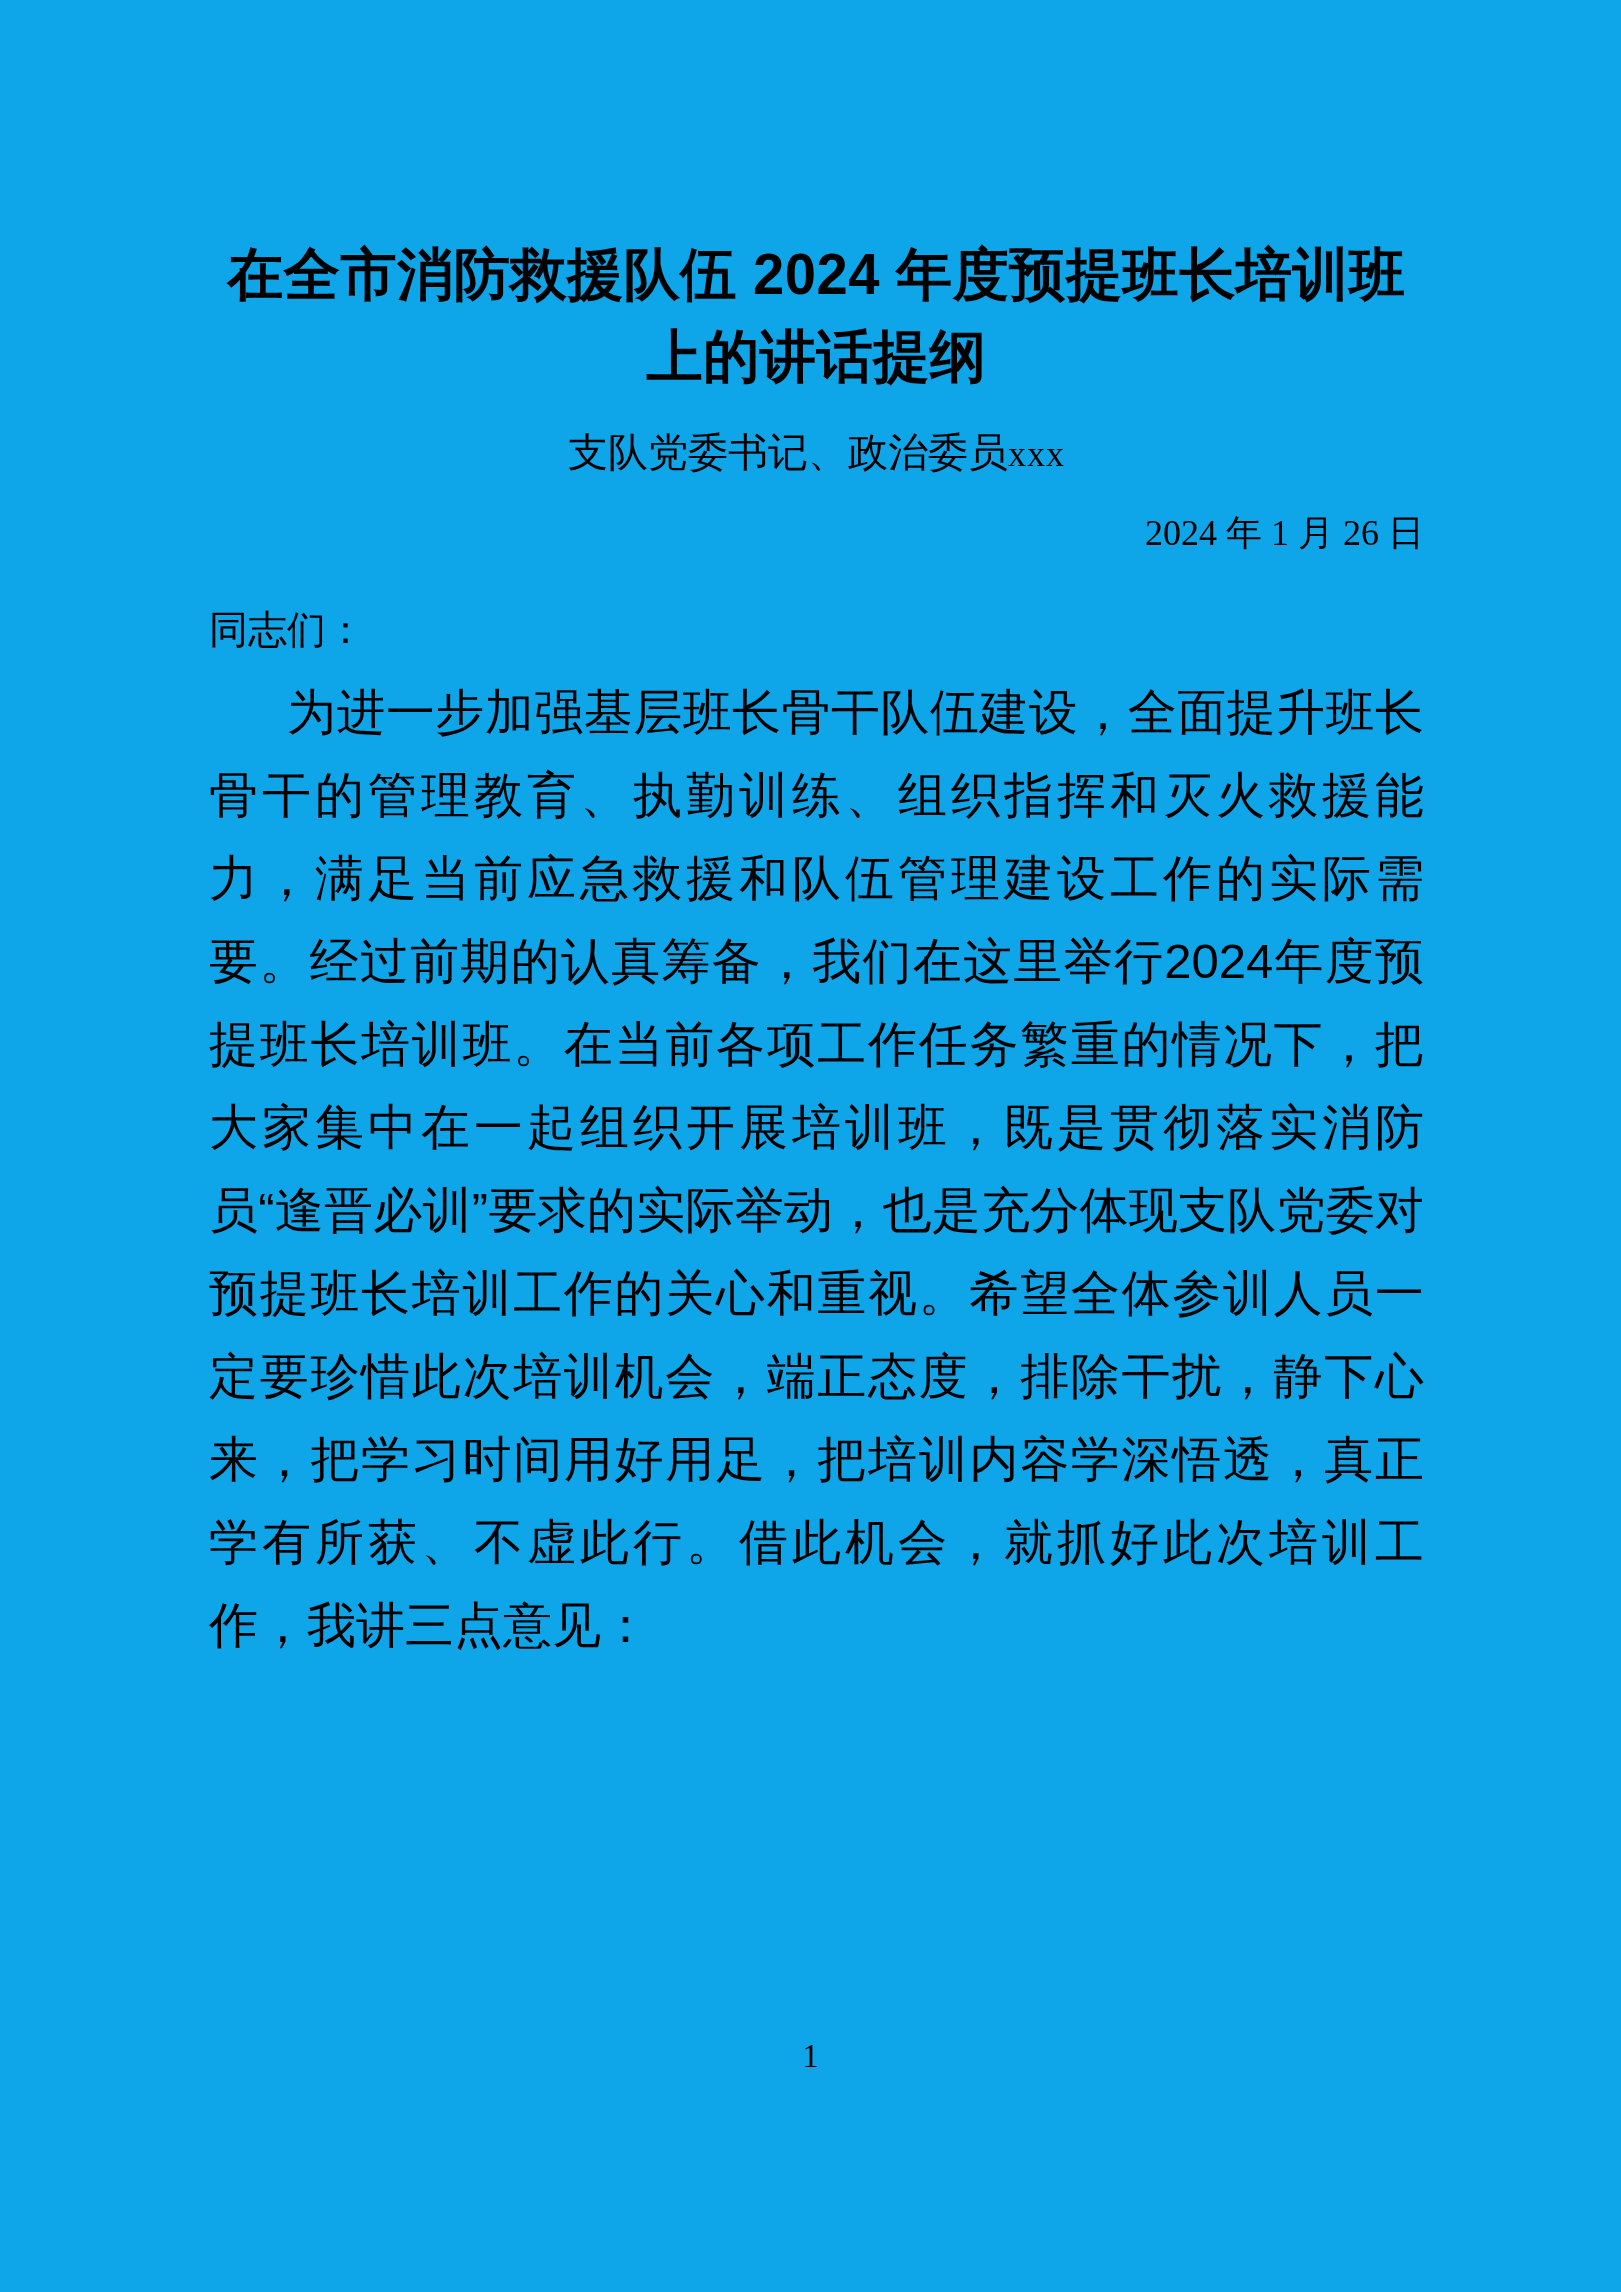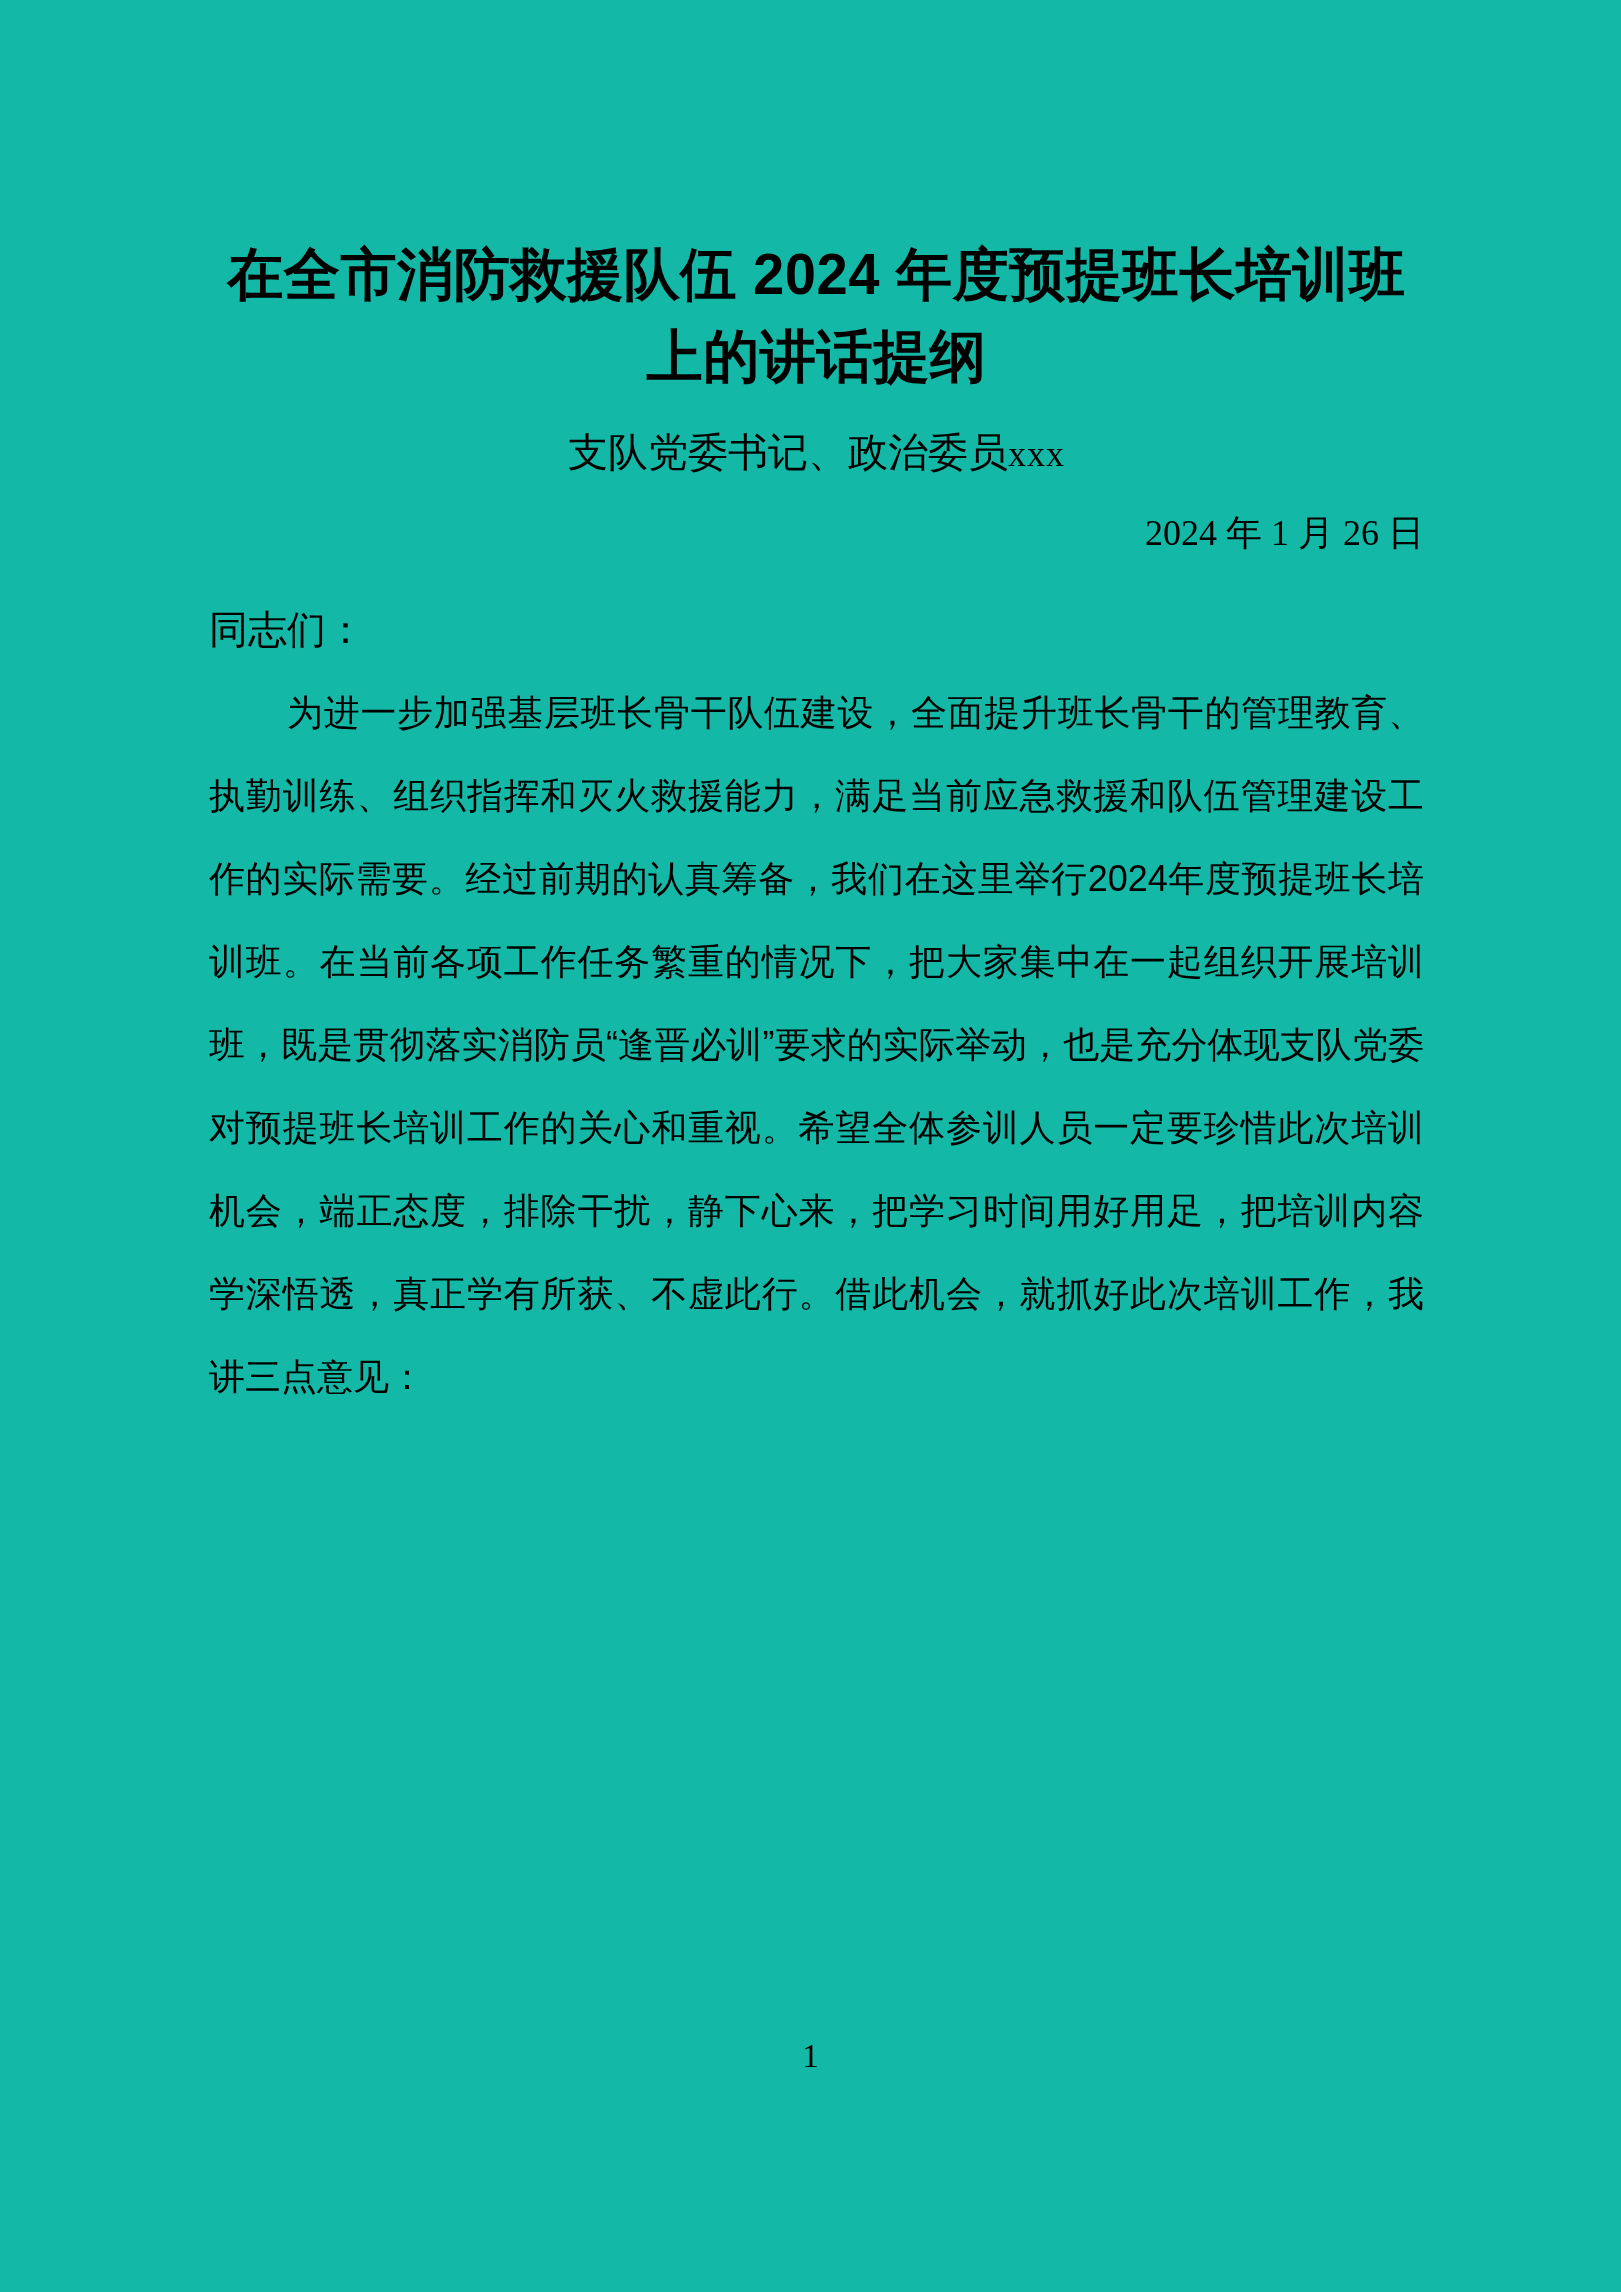--- a/index.html
+++ b/index.html
@@ -8,21 +8,21 @@
     background: #ffffff;
   }
   body {
     font-family: "Liberation Sans", "DejaVu Sans", sans-serif;
     color: #000000;
   }
   .page {
     position: relative;
     width: 1621px;
     height: 2293px;
-    background: #14b8a6;
+    background: #0ea5e9;
     margin: 0 auto;
     overflow: hidden;
     box-sizing: border-box;
   }
   .content {
     position: absolute;
     left: 209px;
     top: 0;
     width: 1215px;
   }
@@ -66,21 +66,21 @@
     text-align: right;
     font-family: "Liberation Serif", "DejaVu Serif", serif;
   }
 
   
   .body-block {
     padding-top: 25.5px;
   }
   .para {
     margin: 0;
-    font-size: 36px;
+    font-size: 49px;
     line-height: 83px;
     text-align: justify;
     text-align-last: left;
     text-justify: inter-character;
     font-family: "Liberation Sans", "DejaVu Sans", sans-serif;
     letter-spacing: 0px;
   }
   .para.indent {
     text-indent: 78px;
   }

